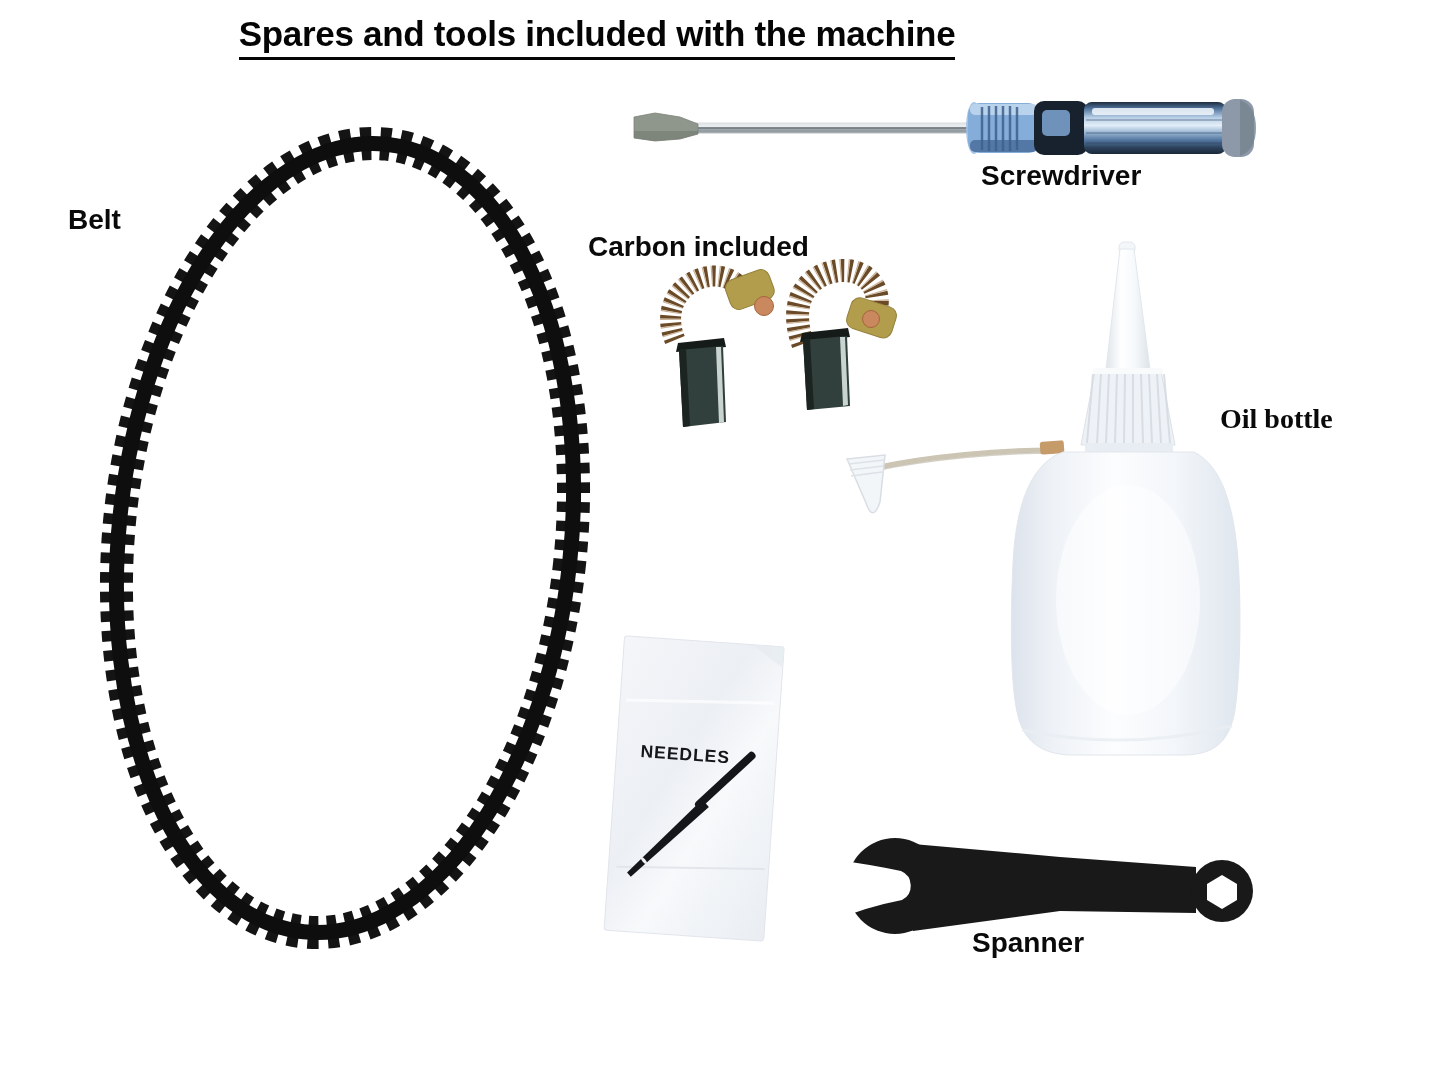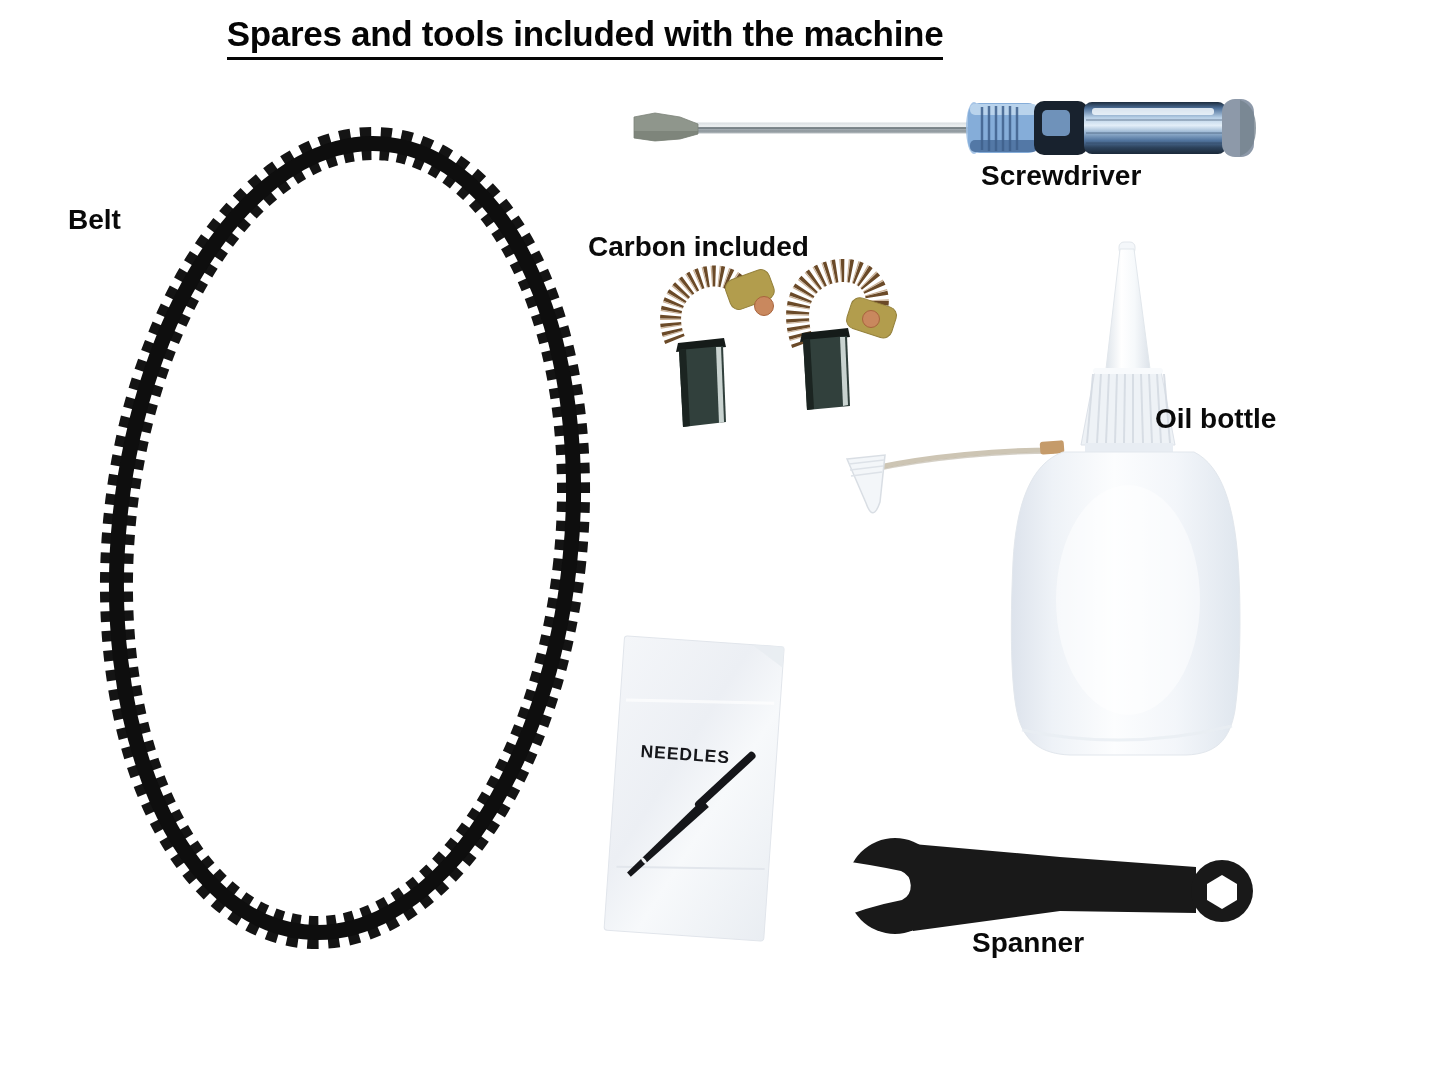--- a/index.html
+++ b/index.html
@@ -11,21 +11,21 @@
     overflow: hidden;
     font-family: "Liberation Sans", sans-serif;
   }
   .art {
     position: absolute;
     left: 0; top: 0;
     width: 1445px; height: 1084px;
   }
   .title-wrap {
     position: absolute;
-    top: 14px; left: 0;
+    top: 14px; left: 12px;
     width: 1170px;
     text-align: center;
   }
   .title-text {
     display: inline-block;
     font-size: 35px;
     font-weight: bold;
     letter-spacing: -0.3px;
     color: #050505;
     border-bottom: 3px solid #050505;
@@ -35,21 +35,21 @@
     position: absolute;
     font-size: 28px;
     font-weight: bold;
     color: #0a0a0a;
     white-space: nowrap;
     line-height: 1;
   }
   .lbl-belt        { left: 68px;  top: 206px; }
   .lbl-screwdriver { left: 981px; top: 162px; }
   .lbl-brushes     { left: 588px; top: 233px; }
-  .lbl-oil         { left: 1155px; top: 405px; }
+  .lbl-oil         { left: 1220px; top: 405px; font-family: Liberation Serif, serif; }
   .lbl-needles     { left: 581px; top: 583px; }
   .lbl-spanner     { left: 972px; top: 929px; text-align: right; }
 </style>
 </head>
 <body>
 
 <div class="canvas">
 
   <svg class="art" viewBox="0 0 1445 1084">
     <defs>

